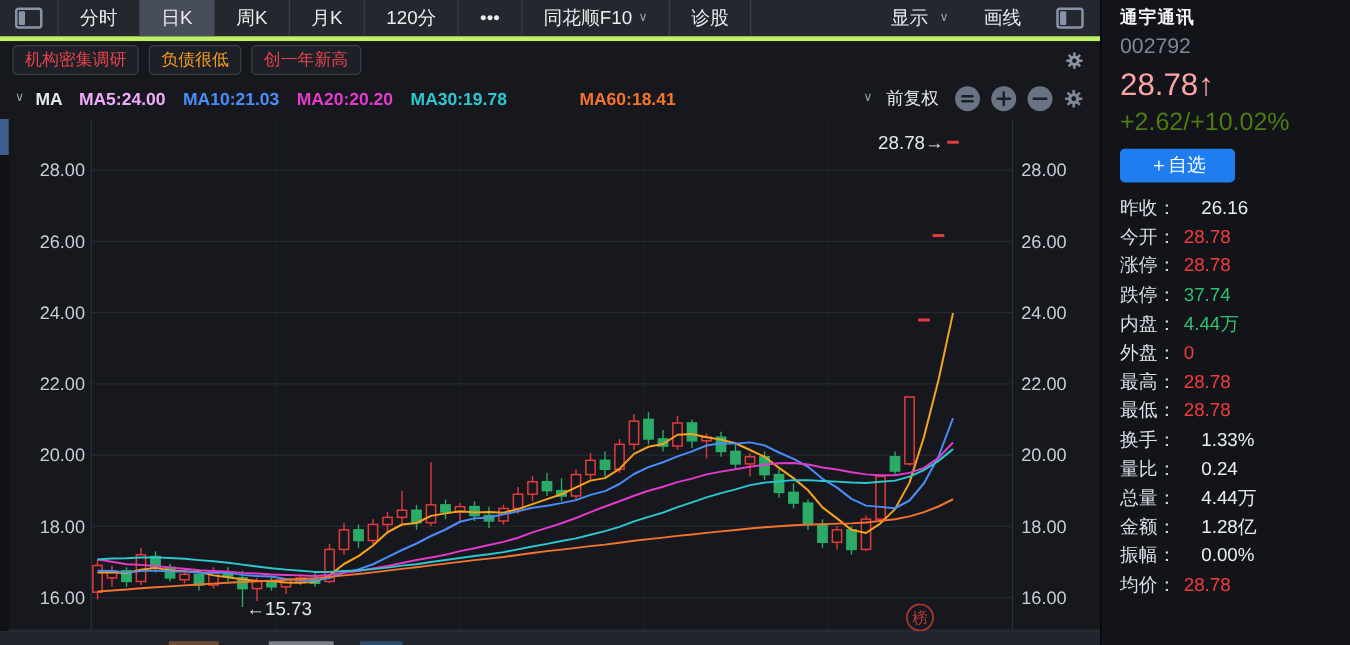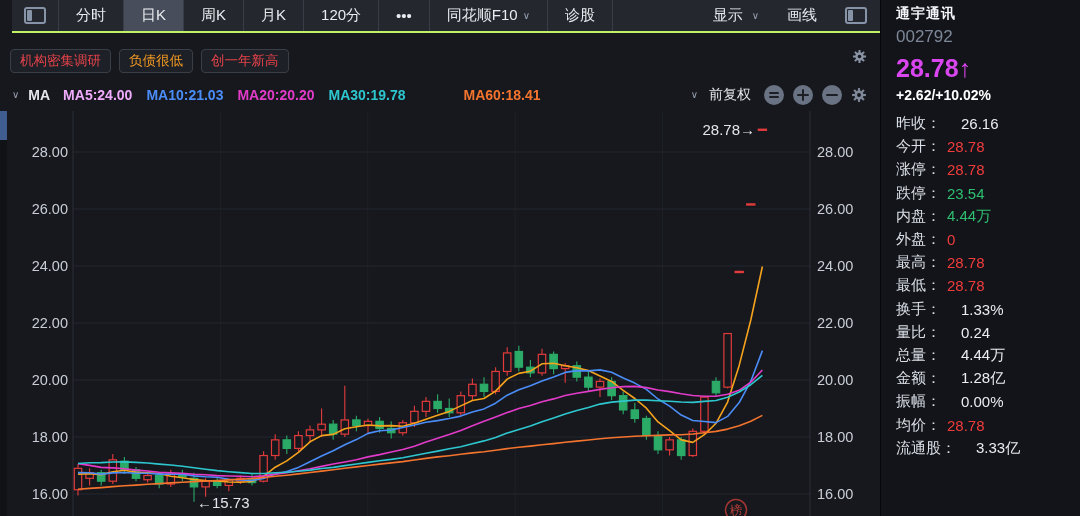--- a/index.html
+++ b/index.html
@@ -2,38 +2,38 @@
 <html><head>
 <meta charset="utf-8">
 <style>
   html,body{margin:0;padding:0;background:#0c0d10;}
   body{width:1080px;height:516px;overflow:hidden;display:flex;
        font-family:"Liberation Sans","DejaVu Sans",sans-serif;color:#e8ebf0;}
   .main{width:880px;height:516px;display:flex;flex-direction:column;background:#16181d;}
 
   
   .tabbar{height:33px;min-height:33px;background:#24272e;display:flex;align-items:stretch;
-          font-size:15px;border-bottom:2px solid #bef264;box-sizing:border-box;margin-left:12px;}
+          font-size:15px;border-bottom:4px solid #bef264;box-sizing:border-box;}
   .tab-iconbox{width:46px;display:flex;align-items:center;justify-content:center;
                border-right:1px solid #383d47;cursor:pointer;}
   .picon{width:18px;height:13px;border:2px solid #8794a8;border-radius:3px;position:relative;}
   .picon::after{content:"";position:absolute;left:1px;top:1px;bottom:1px;width:5px;
                 background:#8794a8;border-radius:1px;}
   .tab{display:flex;align-items:center;justify-content:center;padding:0 17px;
        border-right:1px solid #383d47;color:#e9ebef;cursor:pointer;white-space:nowrap;}
   .tab.active{background:#474d5a;}
   .tab .chev{margin-left:5px;}
   .chev{color:#97a0af;font-size:10px;line-height:1;}
   .tab-right{margin-left:auto;display:flex;align-items:center;gap:9px;padding:0 13px;}
   .tab-right .lbl{cursor:pointer;}
   .tab-right .gap{width:10px;}
 
   
-  .tagsrow{height:30px;min-height:30px;display:flex;align-items:flex-start;gap:8px;
-           padding:16px 13px 0 10px;background:#16181d;}
+  .tagsrow{height:30px;min-height:30px;display:flex;align-items:center;gap:8px;
+           padding:0 13px 0 10px;background:#16181d;}
   .tag{border:1px solid #3a3e47;background:#1d2026;border-radius:4px;font-size:13.5px;
        padding:2px 9px;line-height:1.35;cursor:pointer;white-space:nowrap;}
   .row-gear{margin-left:auto;}
 
   
   .marow{height:32px;min-height:32px;display:flex;align-items:center;font-size:14px;
          padding:0 13px 0 12px;gap:13px;background:#16181d;}
   .ma-group-label{color:#e4e7ed;font-weight:bold;margin-left:-4px;}
   .ma-item{font-weight:bold;white-space:nowrap;}
   .ma-right{margin-left:auto;display:flex;align-items:center;gap:9px;}
@@ -53,22 +53,22 @@
   
   .footer{height:11px;min-height:11px;background:#21242c;position:relative;overflow:hidden;
           border-top:1px solid #2a2f38;}
   .smudge{position:absolute;top:7px;height:4px;border-radius:1px;opacity:.55;}
 
   
   .rightpanel{width:200px;height:516px;box-sizing:border-box;background:#121419;
               border-left:1px solid #06070a;padding:5px 10px 0 15px;}
   .stock-name{font-size:14px;font-weight:bold;color:#f3f5f9;letter-spacing:1px;}
   .stock-code{font-size:17px;color:#7e8798;margin-top:4px;}
-  .stock-price{font-size:25px;font-weight:bold;color:#d946ef;margin-top:7px;}
-  .stock-change{font-size:14px;font-weight:bold;color:#ffffff;margin-top:4px;}
+  .stock-price{font-size:25px;font-weight:normal;color:#fca5a5;margin-top:7px;}
+  .stock-change{font-size:20px;font-weight:normal;color:#4d7c0f;margin-top:4px;}
   .watch-btn{margin-top:9px;width:92px;height:27px;background:#1f7df0;color:#fff;border:none;
              border-radius:4px;font-size:15px;display:flex;align-items:center;justify-content:center;
              cursor:pointer;font-family:inherit;}
   .stats{margin-top:9px;font-size:15px;}
   .stat-row{display:flex;align-items:center;height:23.2px;}
   .stat-label{color:#dbdfe7;}
   .stat-value{margin-left:6px;}
   .c-red{color:#f23c3c;} .c-green{color:#2fbf71;} .c-white{color:#e9ecf1;margin-left:20px;}
 </style>
 </head>
@@ -344,36 +344,37 @@
     <span class="smudge" style="left:215px;width:52px;background:#c7ccd6;"></span>
     <span class="smudge" style="left:288px;width:34px;background:#3a6ea8;"></span>
   </div>
 </div>
 
 <div class="rightpanel">
   <div class="stock-name">通宇通讯</div>
   <div class="stock-code">002792</div>
   <div class="stock-price"><span>28.78</span><span>↑</span></div>
   <div class="stock-change">+2.62/+10.02%</div>
+  <button class="watch-btn">＋自选</button>
   <div class="stats" id="stats-host">
       <div class="stat-row">
         <span class="stat-label">昨收：</span>
         <span class="stat-value c-white">26.16</span>
       </div>
       <div class="stat-row">
         <span class="stat-label">今开：</span>
         <span class="stat-value c-red">28.78</span>
       </div>
       <div class="stat-row">
         <span class="stat-label">涨停：</span>
         <span class="stat-value c-red">28.78</span>
       </div>
       <div class="stat-row">
         <span class="stat-label">跌停：</span>
-        <span class="stat-value c-green">23.54</span>
+        <span class="stat-value c-green">37.74</span>
       </div>
       <div class="stat-row">
         <span class="stat-label">内盘：</span>
         <span class="stat-value c-green">4.44万</span>
       </div>
       <div class="stat-row">
         <span class="stat-label">外盘：</span>
         <span class="stat-value c-red">0</span>
       </div>
       <div class="stat-row">
@@ -401,18 +402,14 @@
         <span class="stat-value c-white">1.28亿</span>
       </div>
       <div class="stat-row">
         <span class="stat-label">振幅：</span>
         <span class="stat-value c-white">0.00%</span>
       </div>
       <div class="stat-row">
         <span class="stat-label">均价：</span>
         <span class="stat-value c-red">28.78</span>
       </div>
-      <div class="stat-row">
-        <span class="stat-label">流通股：</span>
-        <span class="stat-value c-white">3.33亿</span>
-      </div>
     </div>
 </div>
 
 </body></html>

